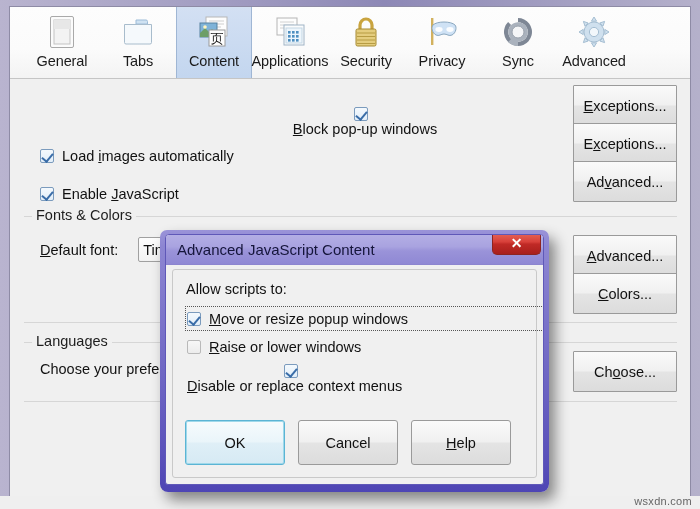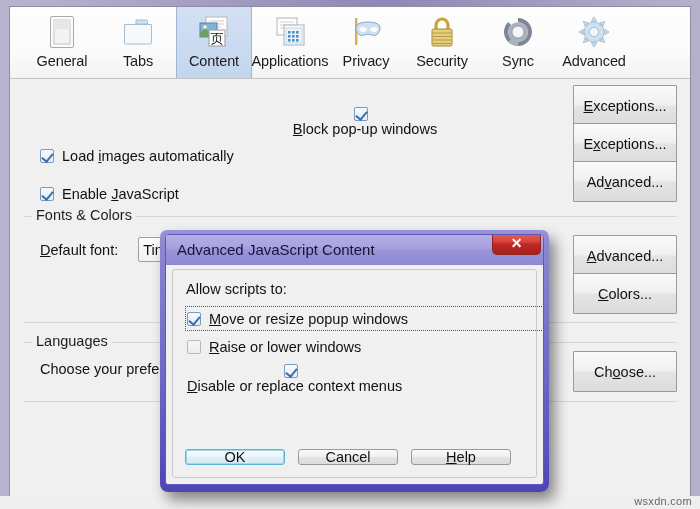--- a/index.html
+++ b/index.html
@@ -260,21 +260,21 @@
     outline: 1px dotted #555;
     outline-offset: 1px;
     padding-right: 170px;
   }
   #js-buttons {
     position: absolute;
     left: 12px; bottom: 12px;
     display: flex;
     gap: 13px;
   }
-  .dlg-btn { width: 100px; height: 16px; border-radius: 3px; }
+  .dlg-btn { width: 100px; height: 45px; border-radius: 3px; }
   .dlg-btn.default {
     border: 1px solid #5bb4d4;
     box-shadow: 0 0 0 1px #9fd8ea inset;
     background: linear-gradient(to bottom,#f6fbfd 0%, #eaf5fa 48%, #dfeff7 52%, #d6eaf4 100%);
   }
 
   
   #watermark {
     position: absolute;
     right: 8px; bottom: 2px;
@@ -355,44 +355,44 @@
                 <rect x="19" y="23" width="2.6" height="2.6"></rect>
               <rect x="23" y="23" width="2.6" height="2.6"></rect>
             </g>
           </svg>
         </span>
         <span class="tab-label">Applications</span>
       </div>
 
       <div class="tab">
         <span class="tab-icon">
-          <svg width="34" height="32" viewBox="0 0 34 32">
-            <rect x="6" y="2" width="2.4" height="27" fill="#d2b15e"></rect>
-            <path d="M8 9c4-4 18-4 22 0 2 2 1 8-3 10-3 1.5-5-1-8-1s-5 2.5-8 1C7 17 6 11 8 9z" fill="#cfe2f5" stroke="#8aa7bf"></path>
-            <ellipse cx="14" cy="13.5" rx="3.6" ry="2.4" fill="#fbfdff"></ellipse>
-            <ellipse cx="25" cy="13.5" rx="3.6" ry="2.4" fill="#fbfdff"></ellipse>
-          </svg>
-        </span>
-        <span class="tab-label">Privacy</span>
-      </div>
-
-      <div class="tab">
-        <span class="tab-icon">
           <svg width="30" height="34" viewBox="0 0 30 34">
             <path d="M9 15V10a6 6 0 0 1 12 0v5" fill="none" stroke="#c9a43f" stroke-width="3.2"></path>
             <rect x="5" y="14" width="20" height="17" rx="1.5" fill="#e4cd7e" stroke="#a68a32"></rect>
             <g stroke="#b79c43">
               <line x1="6" y1="18" x2="24" y2="18"></line>
                 <line x1="6" y1="21.5" x2="24" y2="21.5"></line>
               <line x1="6" y1="25" x2="24" y2="25"></line>
                 <line x1="6" y1="28.5" x2="24" y2="28.5"></line>
             </g>
           </svg>
         </span>
         <span class="tab-label">Security</span>
+      </div>
+
+      <div class="tab">
+        <span class="tab-icon">
+          <svg width="34" height="32" viewBox="0 0 34 32">
+            <rect x="6" y="2" width="2.4" height="27" fill="#d2b15e"></rect>
+            <path d="M8 9c4-4 18-4 22 0 2 2 1 8-3 10-3 1.5-5-1-8-1s-5 2.5-8 1C7 17 6 11 8 9z" fill="#cfe2f5" stroke="#8aa7bf"></path>
+            <ellipse cx="14" cy="13.5" rx="3.6" ry="2.4" fill="#fbfdff"></ellipse>
+            <ellipse cx="25" cy="13.5" rx="3.6" ry="2.4" fill="#fbfdff"></ellipse>
+          </svg>
+        </span>
+        <span class="tab-label">Privacy</span>
       </div>
 
       <div class="tab">
         <span class="tab-icon">
           <svg width="34" height="34" viewBox="0 0 34 34">
             <path d="M17 3a14 14 0 1 1-9.9 4.1l3 3A9.8 9.8 0 1 0 17 7.2z" fill="#7e8795"></path>
             <path d="M17 31a14 14 0 0 1-9.9-4.1l3-3A9.8 9.8 0 1 1 17 26.8z" fill="#aab2bd"></path>
             <circle cx="17" cy="17" r="6" fill="#f4f5f7" stroke="#9aa2ad"></circle>
           </svg>
         </span>

